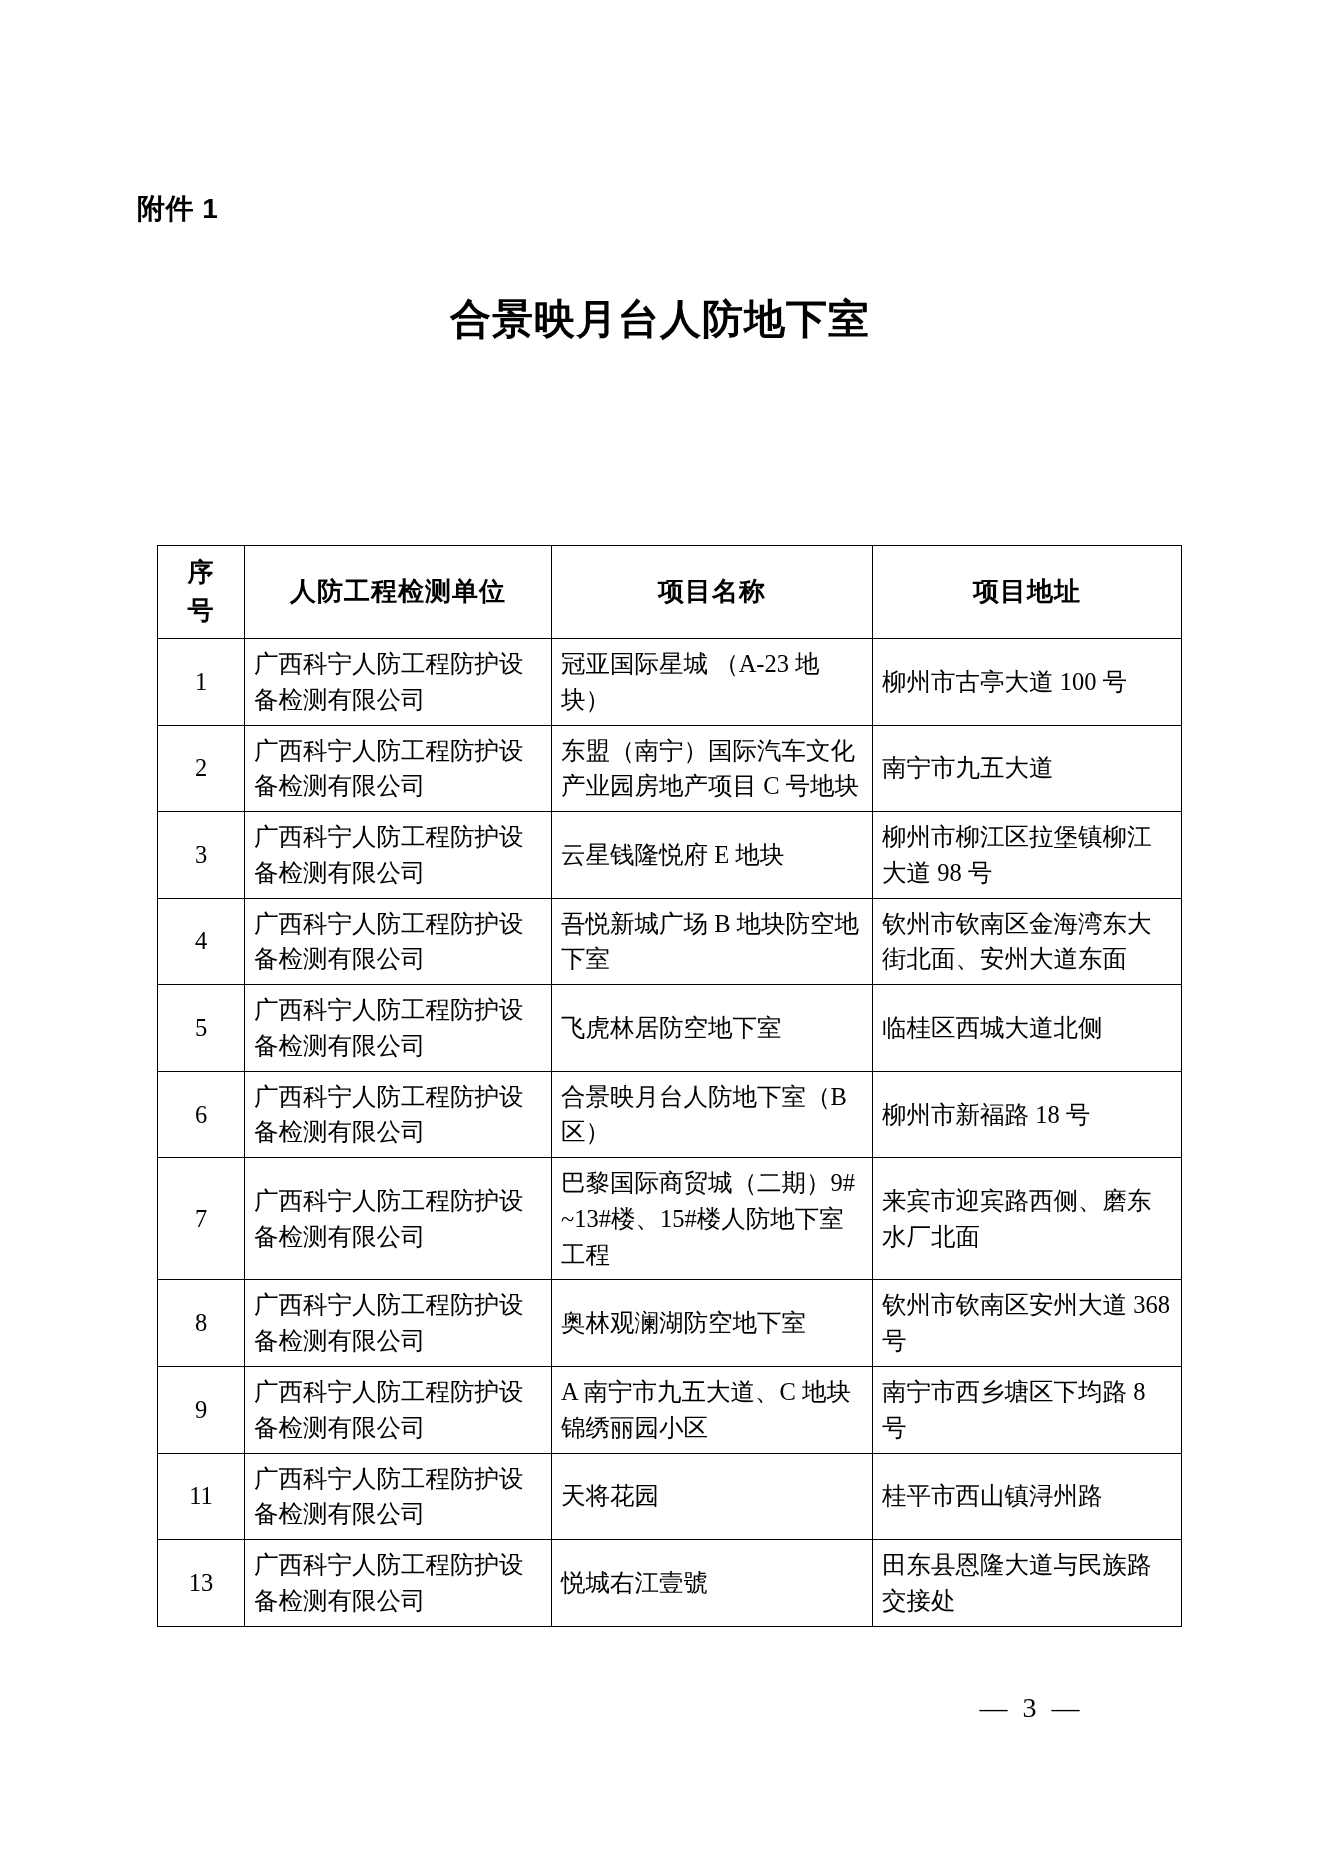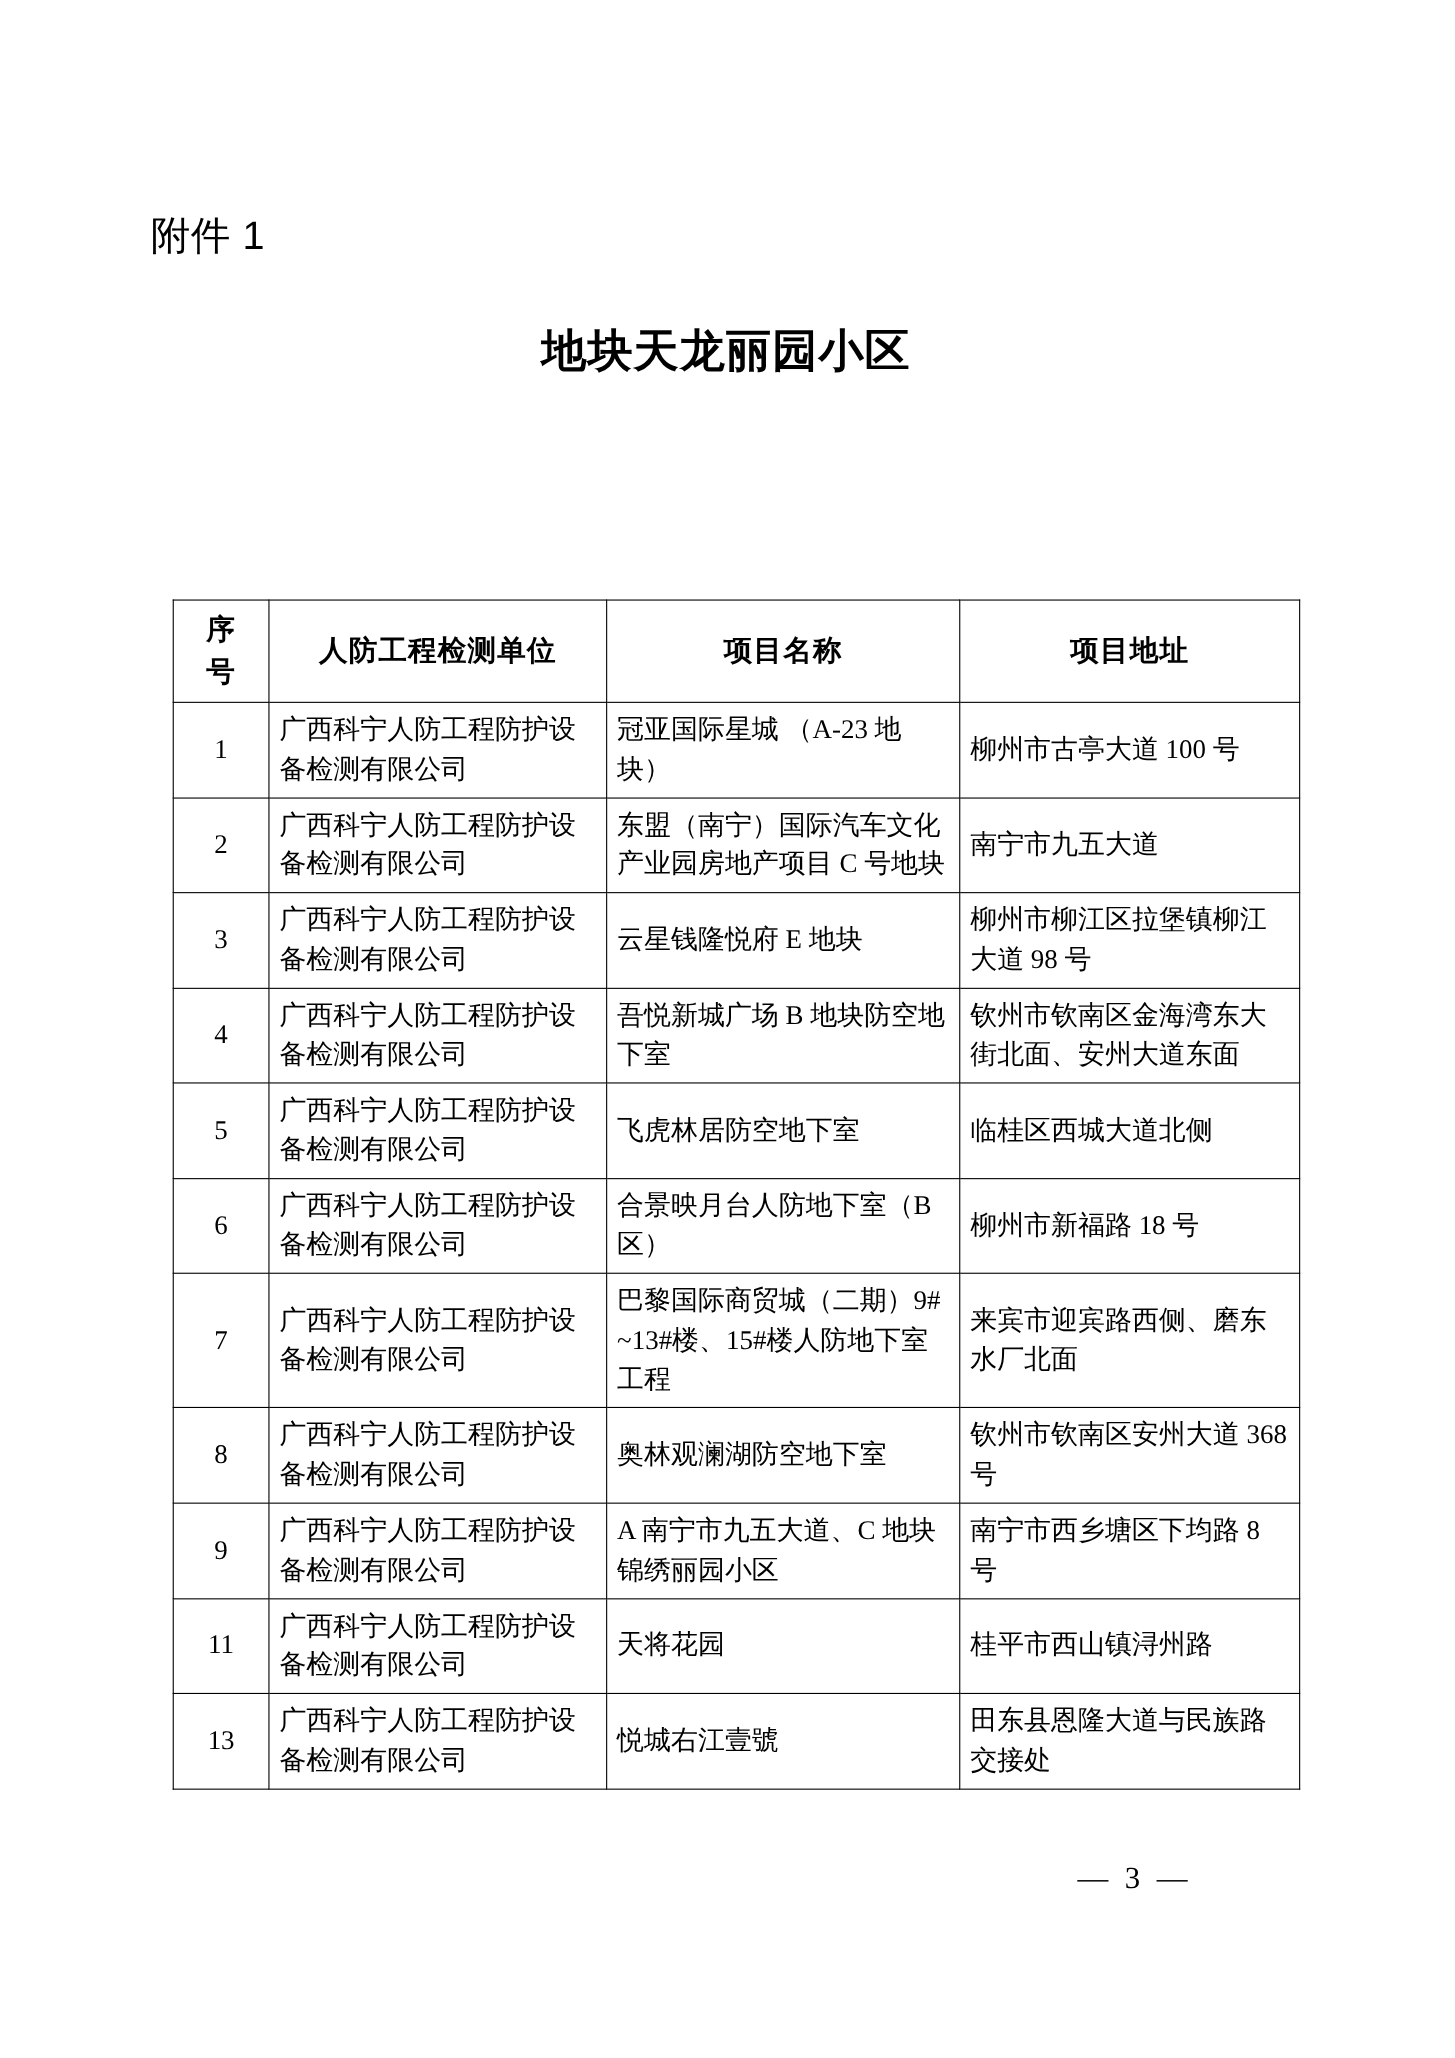--- a/index.html
+++ b/index.html
@@ -18,22 +18,22 @@
   .page {
     position: relative;
     width: 1323px;
     height: 1871px;
     box-sizing: border-box;
   }
   .attachment-label {
     position: absolute;
     left: 137px;
     top: 190px;
-    font-size: 36px;
-    font-weight: normal;
+    font-size: 28px;
+    font-weight: bold;
     letter-spacing: 0.5px;
     font-family: "Liberation Sans", "DejaVu Sans", sans-serif;
   }
   .doc-title {
     position: absolute;
     left: 160px;
     top: 288px;
     width: 1000px;
     text-align: center;
     font-size: 41px;
@@ -108,21 +108,21 @@
   }
 </style>
 </head>
 <body>
 
 <div class="page">
 
   <div class="attachment-label">附件 1</div>
 
   <div class="doc-title">
-    <span class="tline">地块天龙丽园小区</span>
+    <span class="tline">合景映月台人防地下室</span>
   </div>
 
   <div class="table-wrap">
     <table class="listing">
       <thead>
         <tr>
           <th class="col-no">
             <span class="hdr-stack">序</span>
             <span class="hdr-stack">号</span>
           </th>

